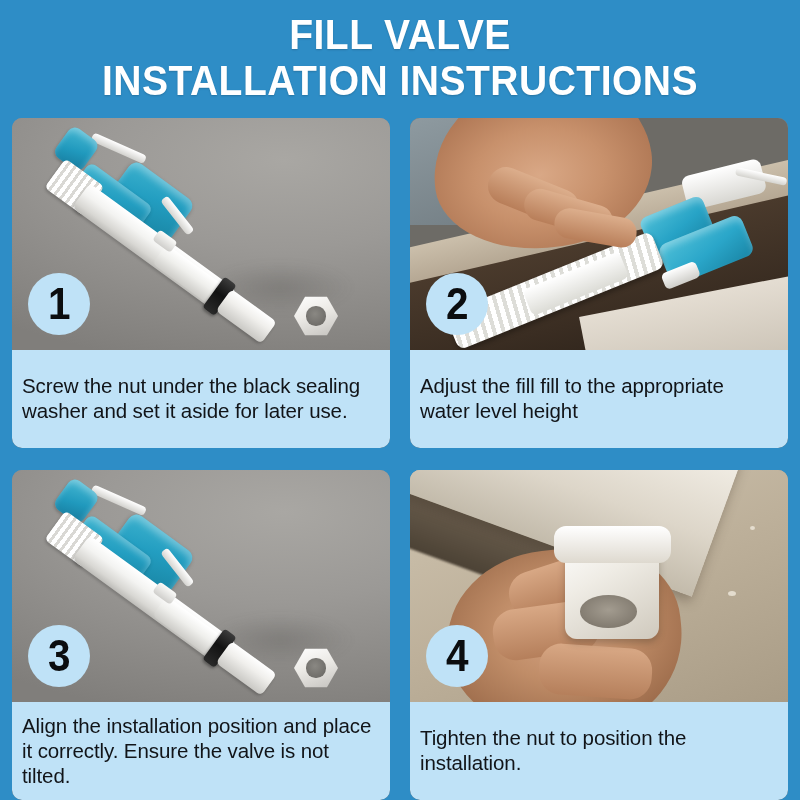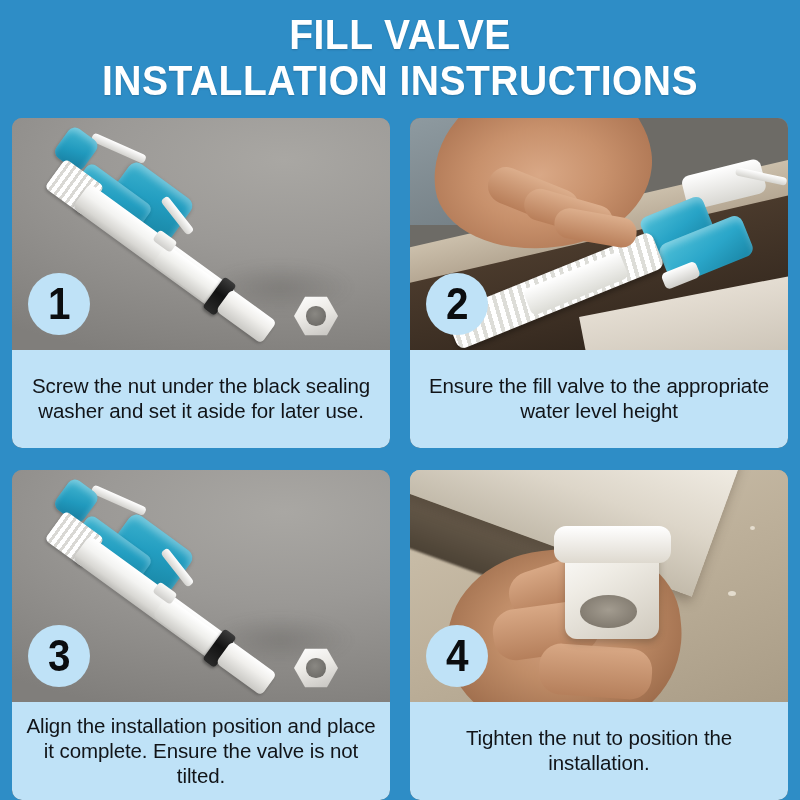--- a/index.html
+++ b/index.html
@@ -46,21 +46,21 @@
   }
   .caption{
     position:absolute;left:0;bottom:0;width:378px;height:98px;
     background:#bfe2f7;
     border-bottom-left-radius:10px;border-bottom-right-radius:10px;
     display:flex;align-items:center;justify-content:center;
     box-sizing:border-box;padding:2px 10px 4px 10px;
   }
   .caption-text{
     color:#111418;font-size:20.5px;line-height:25px;
-    text-align:center;font-weight:500;
+    font-weight:500;
     letter-spacing:-0.1px;
   }
   .badge{
     position:absolute;left:16px;top:155px;
     width:62px;height:62px;border-radius:50%;
     background:#bfe2f7;
     display:flex;align-items:center;justify-content:center;
     z-index:6;
   }
   .badge-num{
@@ -345,21 +345,21 @@
           <div class="sa-hand"></div>
           <div class="sa-finger sa-f1"></div>
           <div class="sa-finger sa-f2"></div>
           <div class="sa-finger sa-f3"></div>
         </div>
       </div>
       <div class="badge">
         <span class="badge-num">2</span>
       </div>
       <div class="caption">
-        <div class="caption-text">Ensure the fill valve to the appropriate water level height</div>
+        <div class="caption-text">Adjust the fill fill to the appropriate water level height</div>
       </div>
     </div>
 
     <div class="panel">
       <div class="photo">
         <div class="scene-valve">
           <div class="bench-shadow"></div>
           <div class="valve">
             <div class="v-part v-arm2"></div>
             <div class="v-part v-teal-cap"></div>
@@ -376,21 +376,21 @@
           <div class="hexnut">
             <div class="hx"></div>
             <div class="hole"></div>
           </div>
         </div>
       </div>
       <div class="badge">
         <span class="badge-num">3</span>
       </div>
       <div class="caption">
-        <div class="caption-text">Align the installation position and place it complete. Ensure the valve is not tilted.</div>
+        <div class="caption-text">Align the installation position and place it correctly. Ensure the valve is not tilted.</div>
       </div>
     </div>
 
     <div class="panel">
       <div class="photo">
         <div class="scene-tighten">
           <div class="st-bg"></div>
           <div class="st-speck" style="left:62%;top:16%;width:7px;height:5px;"></div>
           <div class="st-speck" style="left:73%;top:33%;width:6px;height:4px;"></div>
           <div class="st-speck" style="left:84%;top:52%;width:8px;height:5px;"></div>

